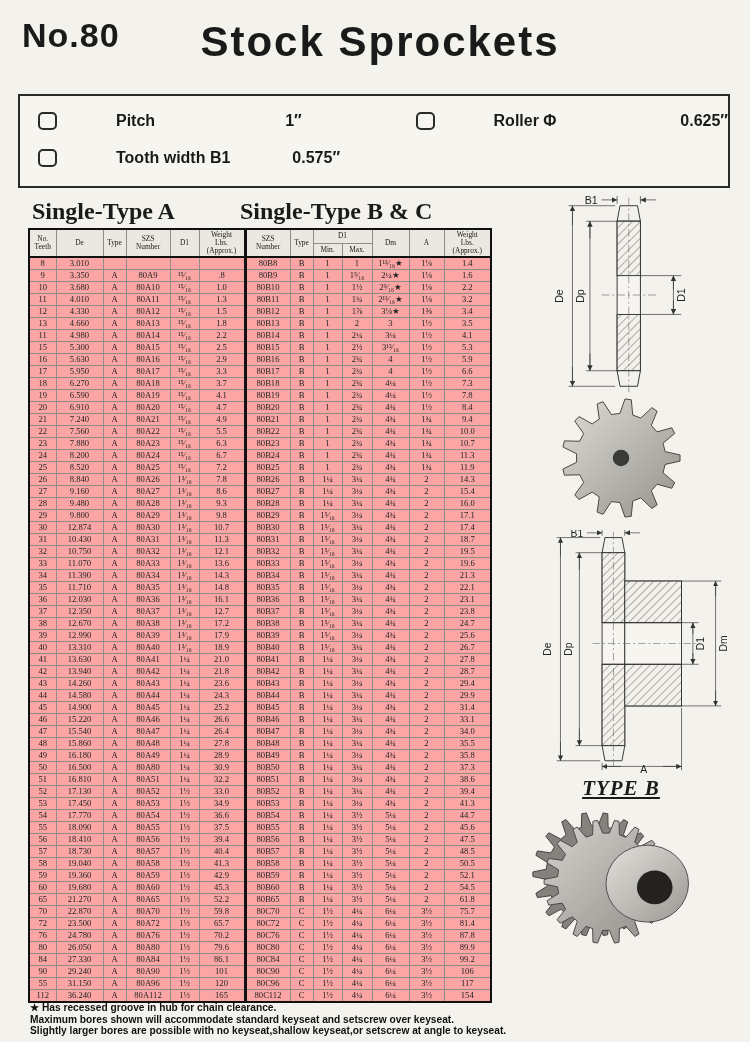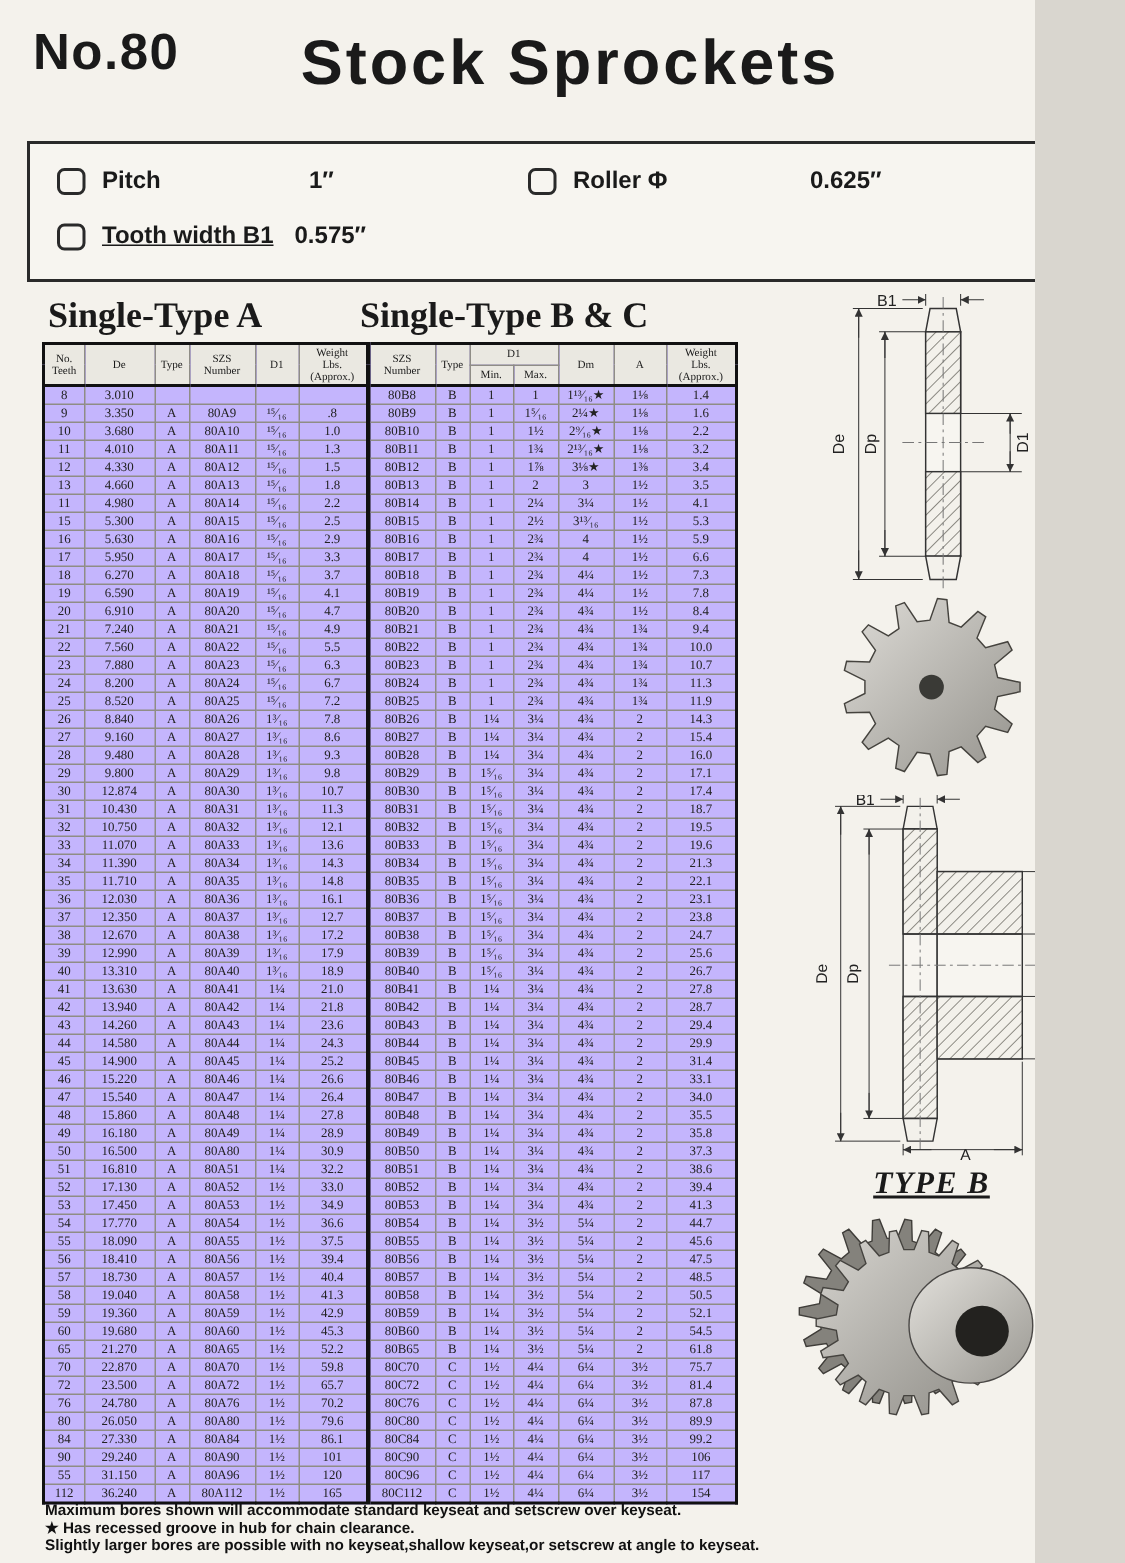--- a/index.html
+++ b/index.html
@@ -1,36 +1,36 @@
 <!DOCTYPE html>
 <html><head>
 <meta charset="utf-8">
 <style>
   html,body { margin:0; padding:0; background:#d9d6cf; }
-  .page { position:relative; width:674px; height:1042px; background:#f4f2ec; overflow:hidden;
-          font-family:"Liberation Sans", sans-serif; color:#1a1a1a;padding-left:16px; }
+  .page { position:relative; width:750px; height:1042px; background:#f4f2ec; overflow:hidden;
+          font-family:"Liberation Sans", sans-serif; color:#1a1a1a; }
   .hdr-no { position:absolute; top:16px; left:22px; font-size:34px; font-weight:bold; letter-spacing:1px; }
   .hdr-title { position:absolute; top:18px; left:60px; width:640px; text-align:center;
                font-size:42px; font-weight:bold; letter-spacing:2px; }
   .specbox { position:absolute; left:18px; top:94px; width:708px; height:90px;
              border:2px solid #2a2a2a; background:#f7f5f0; }
   .specrow { position:absolute; left:0; right:0; display:flex; align-items:center; }
   .specrow.r1 { top:16px; } .specrow.r2 { top:53px; }
   .bullet { width:15px; height:14px; border:2px solid #2a2a2a; border-radius:5px;
             margin:0 11px 0 18px; flex:0 0 auto; background:#f7f5f0; }
-  .speclabel, .specval { font-weight:bold; font-size:16px; white-space:nowrap; }
+  .speclabel, .specval { font-weight:bold; font-size:16px; white-space:nowrap;margin-left:48px; }
   .w-pitch { width:138px; } .v-pitch { width:128px; }
-  .w-roller { width:158px; } .w-tooth { margin-right:14px;text-decoration:underline; }
+  .w-roller { width:158px; } .w-tooth { margin-right:14px; }
 
   .left { position:absolute; left:28px; top:198px; width:464px; }
   .sec-titles { display:flex; font-family:"Liberation Serif",serif; font-weight:bold;
                 font-size:24px; margin-bottom:3px; }
   .sec.a { width:204px; padding-left:4px; } .sec.b { padding-left:4px; }
 
-  table { border-collapse:collapse; width:464px; background:#c4b5fd;
+  table { border-collapse:collapse; width:464px; background:#fca5a5;
           border:2.5px solid #111; table-layout:fixed; }
   th, td { border:1px solid #8f8d86; text-align:center;
            font-family:"Liberation Serif",serif; overflow:hidden; padding:0; }
   th { font-size:7.4px; line-height:8px; padding:1px 0; background:#eae8e1;
        white-space:pre-line; font-weight:normal; border-bottom:2px solid #111; }
   th.d1span { border-bottom:1px solid #8f8d86; }
   td { font-size:8.6px; height:11px; line-height:11px; color:#222; }
   tbody tr.group-start td { border-top:1.6px solid #222; }
   td.c6, th.thdiv { border-left:3px solid #111; }
 
@@ -1186,18 +1186,18 @@
         </linearGradient>
       </defs>
       <polygon fill="#84827c" stroke="#3f3d39" stroke-width="1" points="147.7,70.6 162.0,73.5 162.0,78.5 147.7,81.4 146.5,88.6 158.8,96.2 157.1,100.9 142.7,98.8 139.1,105.1 148.2,116.5 144.9,120.3 132.1,113.4 126.6,118.1 131.2,131.8 126.8,134.4 117.2,123.5 110.3,126.0 109.9,140.5 105.0,141.4 99.6,127.9 92.4,127.9 87.0,141.4 82.1,140.5 81.7,126.0 74.8,123.5 65.2,134.4 60.8,131.8 65.4,118.1 59.9,113.4 47.1,120.3 43.8,116.5 52.9,105.1 49.3,98.8 34.9,100.9 33.2,96.2 45.5,88.6 44.3,81.4 30.0,78.5 30.0,73.5 44.3,70.6 45.5,63.4 33.2,55.8 34.9,51.1 49.3,53.2 52.9,46.9 43.8,35.5 47.1,31.7 59.9,38.6 65.4,33.9 60.8,20.2 65.2,17.6 74.8,28.5 81.7,26.0 82.1,11.5 87.0,10.6 92.4,24.1 99.6,24.1 105.0,10.6 109.9,11.5 110.3,26.0 117.2,28.5 126.8,17.6 131.2,20.2 126.6,33.9 132.1,38.6 144.9,31.7 148.2,35.5 139.1,46.9 142.7,53.2 157.1,51.1 158.8,55.8 146.5,63.4"></polygon>
       <polygon fill="url(#lgB1)" stroke="#45433f" stroke-width="1" points="159.7,78.6 174.0,81.5 174.0,86.5 159.7,89.4 158.5,96.6 170.8,104.2 169.1,108.9 154.7,106.8 151.1,113.1 160.2,124.5 156.9,128.3 144.1,121.4 138.6,126.1 143.2,139.8 138.8,142.4 129.2,131.5 122.3,134.0 121.9,148.5 117.0,149.4 111.6,135.9 104.4,135.9 99.0,149.4 94.1,148.5 93.7,134.0 86.8,131.5 77.2,142.4 72.8,139.8 77.4,126.1 71.9,121.4 59.1,128.3 55.8,124.5 64.9,113.1 61.3,106.8 46.9,108.9 45.2,104.2 57.5,96.6 56.3,89.4 42.0,86.5 42.0,81.5 56.3,78.6 57.5,71.4 45.2,63.8 46.9,59.1 61.3,61.2 64.9,54.9 55.8,43.5 59.1,39.7 71.9,46.6 77.4,41.9 72.8,28.2 77.2,25.6 86.8,36.5 93.7,34.0 94.1,19.5 99.0,18.6 104.4,32.1 111.6,32.1 117.0,18.6 121.9,19.5 122.3,34.0 129.2,36.5 138.8,25.6 143.2,28.2 138.6,41.9 144.1,46.6 156.9,39.7 160.2,43.5 151.1,54.9 154.7,61.2 169.1,59.1 170.8,63.8 158.5,71.4"></polygon>
       <ellipse cx="152" cy="86" rx="44" ry="41" fill="url(#lgB2)" stroke="#4a4846" stroke-width="1"></ellipse>
       <ellipse cx="160" cy="90" rx="19" ry="18" fill="#23221f"></ellipse>
     </svg>
   </div>
 
   <div class="notes">
+    <div>★ Has recessed groove in hub for chain clearance.</div>
     <div>Maximum bores shown will accommodate standard keyseat and setscrew over keyseat.</div>
-    <div>★ Has recessed groove in hub for chain clearance.</div>
     <div>Slightly larger bores are possible with no keyseat,shallow keyseat,or setscrew at angle to keyseat.</div>
   </div>
 
 </div>
 
 </body></html>

